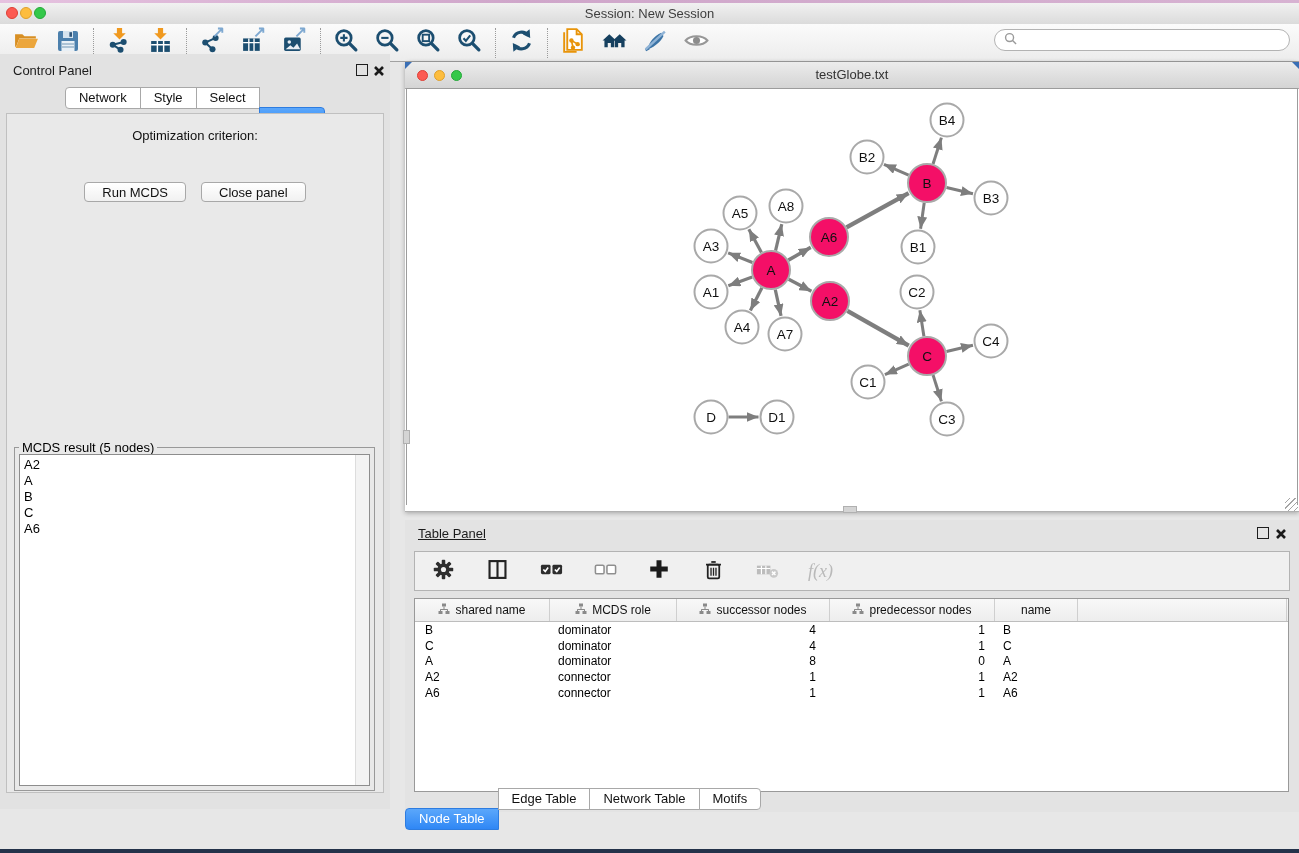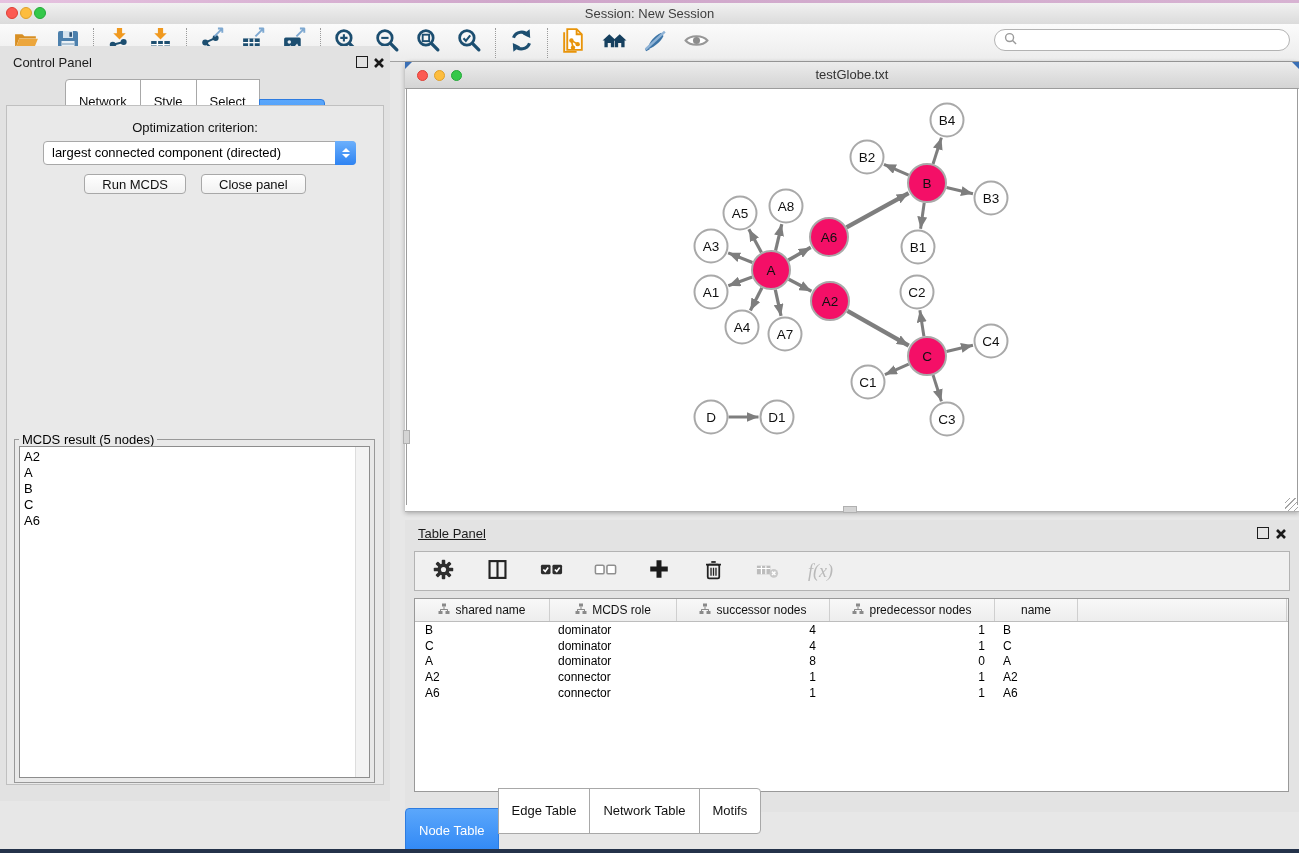--- a/index.html
+++ b/index.html
@@ -24,27 +24,27 @@
      display:flex;align-items:center;padding-left:6px;}
   .tbtn{width:41px;height:34px;display:flex;align-items:center;justify-content:center;}
   .tsep{width:0;height:30px;border-left:1px dotted #9b9b9b;margin:0 5px;}
   .search{position:absolute;right:9px;top:5px;width:296px;height:22px;background:#fff;
      border:1px solid #b3b3b3;border-radius:12px;display:flex;align-items:center;
      padding:0 9px;box-sizing:border-box;}
   .search input{border:none;outline:none;flex:1;font-size:12px;background:transparent;
      margin-left:6px;font-family:"Liberation Sans",sans-serif;}
 
   
-  .control-panel{position:absolute;left:0;top:46px;width:390px;height:755px;background:#e2e2e2;}
+  .control-panel{position:absolute;left:0;top:54px;width:390px;height:755px;background:#e2e2e2;}
   .cp-title{position:absolute;left:13px;top:9px;font-size:13px;color:#1c1c1c;}
   .panel-float{position:absolute;top:10px;width:10px;height:10px;border:1.7px solid #1d1d1d;background:transparent;}
   .panel-close{position:absolute;top:9px;width:12px;height:12px;}
   .cp-tabs{position:absolute;left:0;right:0;top:33px;display:flex;justify-content:center;}
   .seg{display:flex;}
-  .seg-tab{height:20px;line-height:20px;padding:12px 13px;font-size:13px;background:#fff;
+  .seg-tab{height:20px;line-height:20px;padding:0 13px;font-size:13px;background:#fff;
      border:1px solid #a8a8a8;margin-left:-1px;color:#111;white-space:nowrap;}
   .seg-tab:first-child{border-radius:4px 0 0 4px;margin-left:0;}
   .seg-tab:last-child{border-radius:0 4px 4px 0;}
   .seg-tab.active{background:linear-gradient(#5ba7fb,#2f87f5);border-color:#2d7ce0;color:#fff;margin-top:20px;}
   .cp-content{position:absolute;left:6px;right:6px;top:59px;bottom:16px;
      background:#e9e9e9;border:1px solid #c0c0c0;}
   .opt-label{margin-top:14px;text-align:center;font-size:13px;color:#101010;}
   .dropdown{position:absolute;left:36px;right:27px;top:35px;height:22px;background:#fff;
      border:1px solid #a8a8a8;border-radius:4px;font-size:13px;line-height:22px;padding-left:8px;}
   .dd-cap{position:absolute;right:-1px;top:-1px;width:21px;height:24px;
@@ -284,27 +284,20 @@
         <div class="seg" id="cp-tabs">
           <div class="seg-tab">Network</div>
           <div class="seg-tab">Style</div>
           <div class="seg-tab">Select</div>
           <div class="seg-tab active">MCDS</div>
         </div>
       </div>
 
     <div class="cp-content">
       <div class="opt-label">Optimization criterion:</div>
-      <div class="dropdown">
-        <span>largest connected component (directed)</span>
-        <span class="dd-cap">
-            <span class="dd-up"></span>
-            <span class="dd-down"></span>
-          </span>
-      </div>
       <div class="btn-row">
         <button class="btn">Run MCDS</button>
         <button class="btn">Close panel</button>
       </div>
       <div class="result-fieldset">
         <span class="result-legend">MCDS result (5 nodes)</span>
         <div class="result-list" id="result-list">
           <div class="result-scroll"></div>
         <div class="result-item">A2</div>
             <div class="result-item">A</div>

